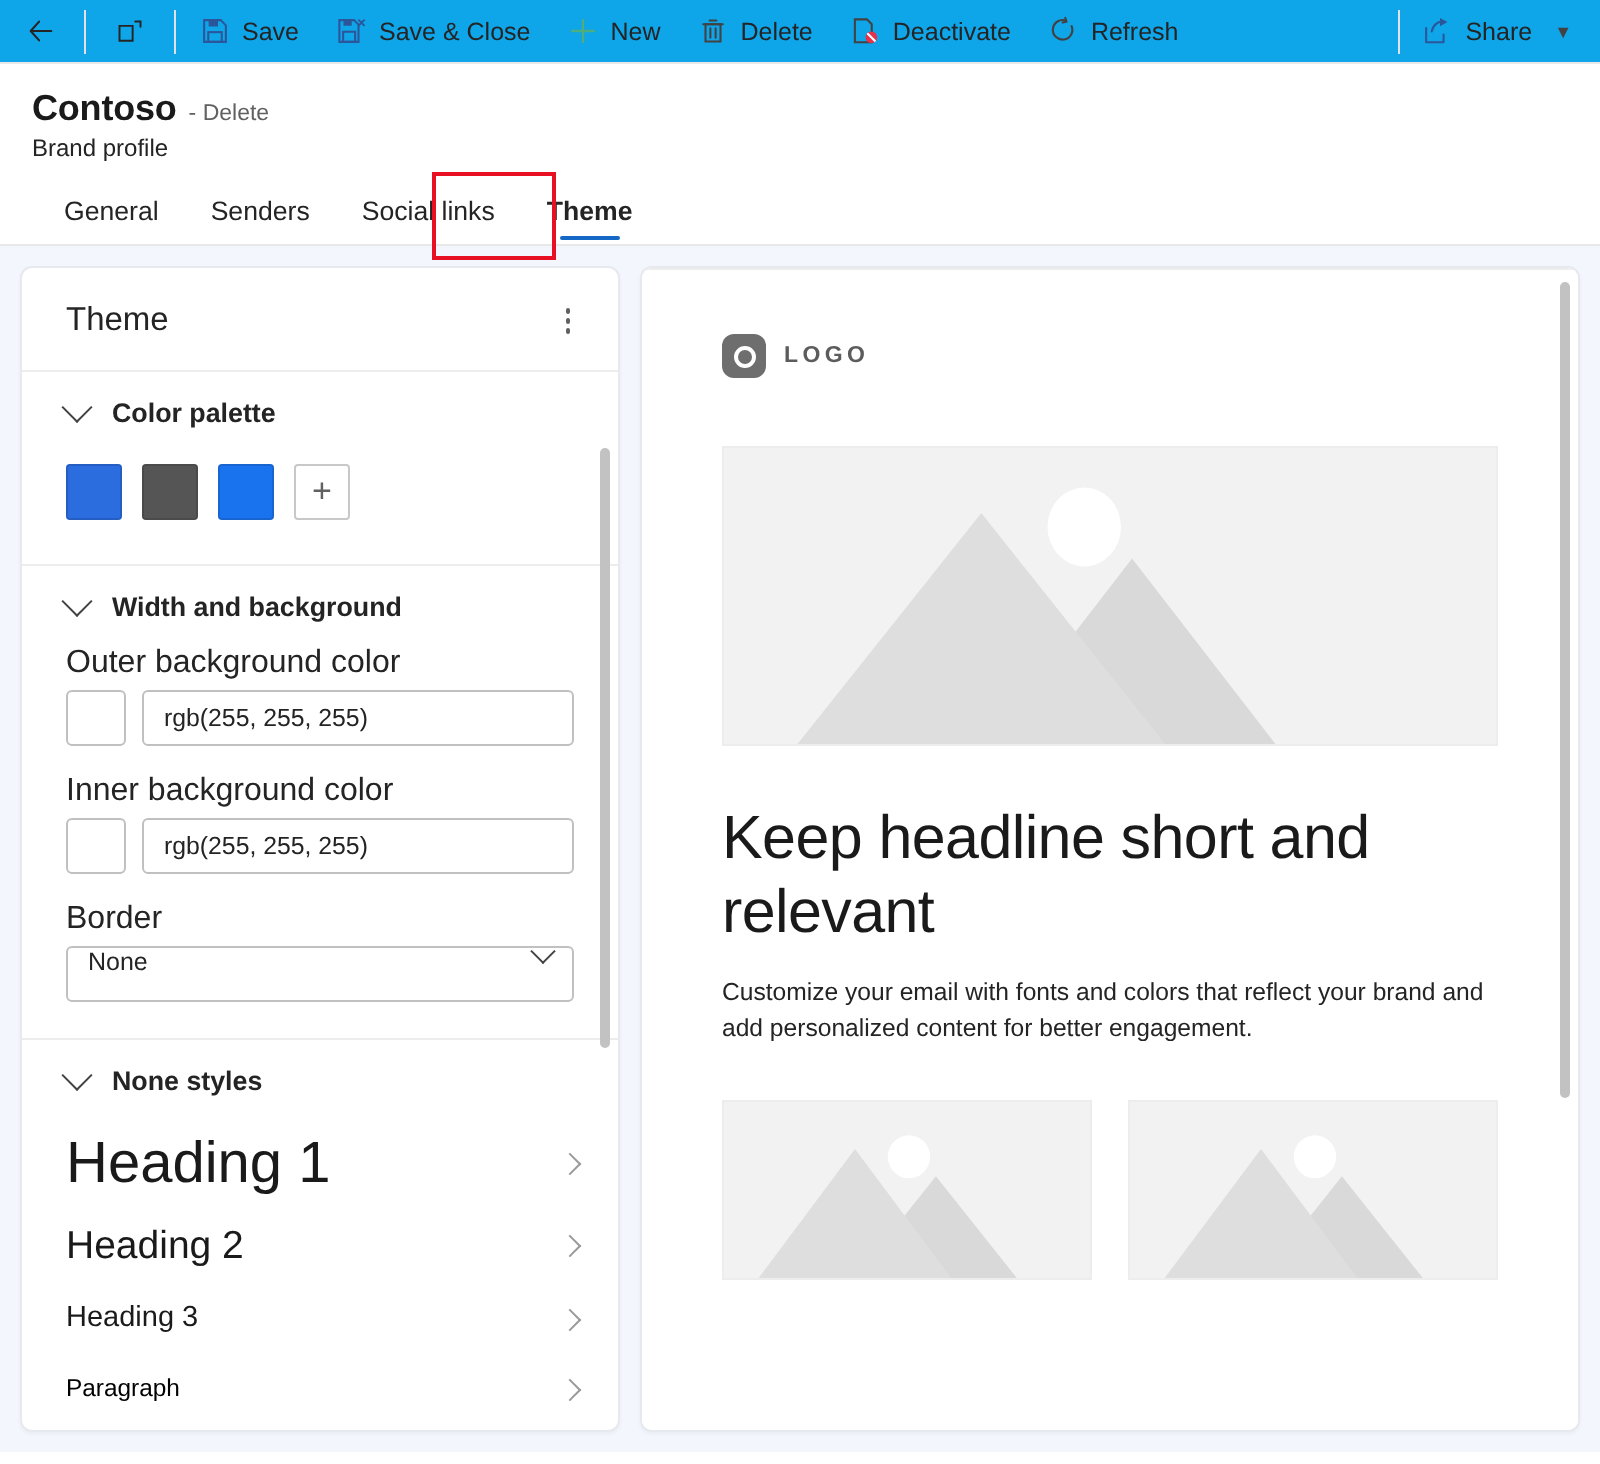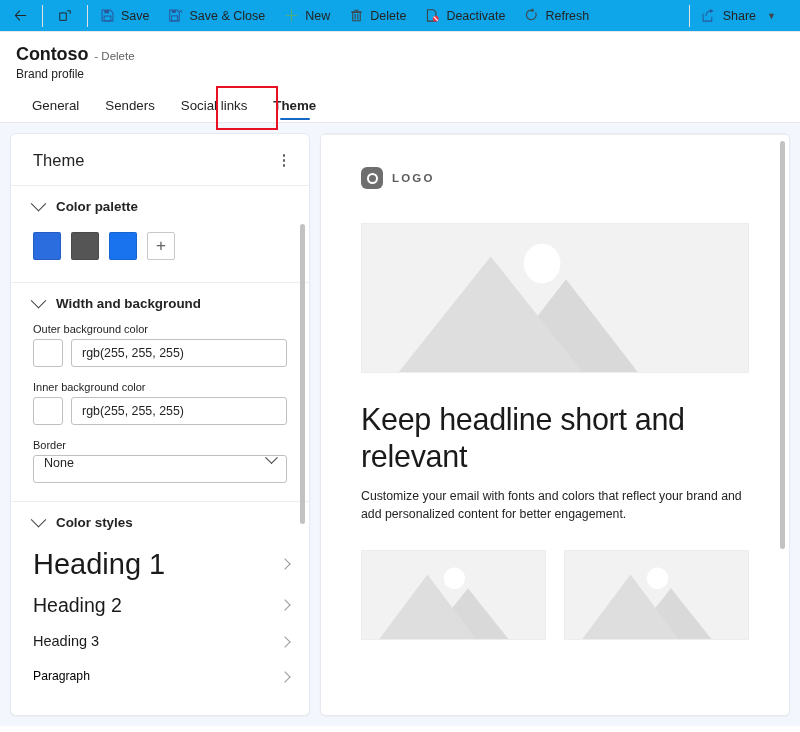--- a/index.html
+++ b/index.html
@@ -116,21 +116,21 @@
   .swatch-row { display:flex; gap: 10px; padding: 6px 22px 22px 22px; }
   .swatch { width: 28px; height: 28px; border-radius: 2px; cursor: pointer;
             box-shadow: inset 0 0 0 1px rgba(0,0,0,0.12); }
   .swatch-add {
     width:28px; height:28px; border:1px solid #c8c8c8; border-radius:2px;
     display:flex; align-items:center; justify-content:center;
     color:#616161; font-size:17px; line-height:1; cursor:pointer; background:#fff;
   }
 
   .field { padding: 0 22px 2px 22px; }
-  .field-label { font-size: 11px; color:#242424; margin-bottom: 4px; }
+  .field-label { font-size: 16px; color:#242424; margin-bottom: 4px; }
   .field-row { display:flex; gap: 8px; align-items:center; margin-bottom: 12px; }
   .color-box {
     width: 30px; height: 28px; border: 1px solid #c0c0c0; border-radius: 3px;
     background: #ffffff; flex:none; cursor:pointer;
   }
   .text-input {
     flex: 1 1 auto; height: 28px; border: 1px solid #c0c0c0; border-radius: 3px;
     padding: 0 10px; font-size: 12.4px; color: #242424;
     font-family: "Liberation Sans", sans-serif; background:#fff;
     display:flex; align-items:center;
@@ -292,21 +292,21 @@
         <path d="M12.6 5.4 A5.2 5.2 0 1 1 9.6 2.5" stroke="#424242" stroke-width="1.15" fill="none" stroke-linecap="round"></path>
         <path d="M9.2 1 L9.9 3.1 L7.8 3.5" stroke="#424242" stroke-width="1.1" fill="none" stroke-linecap="round" stroke-linejoin="round"></path>
       </svg>
     </span>
     <span>Refresh</span>
   </div>
 
   <div class="cb-spacer"></div>
   <div class="cb-sep"></div>
 
-  <div class="cb-btn cb-right" style="padding-right:24px;">
+  <div class="cb-btn cb-right" style="padding-right:14px;">
     <span class="cb-icon">
       <svg width="15" height="15" viewBox="0 0 16 16">
         <path d="M2.2 6 V14 H11.5 V9.4" stroke="#2b579a" stroke-width="1.1" fill="none" stroke-linejoin="round"></path>
         <path d="M5.2 8.2 C6 4.2 9 2.8 11.4 3" stroke="#2b579a" stroke-width="1.1" fill="none" stroke-linecap="round"></path>
         <path d="M9.6 1 L13.6 3.2 L9.6 5.4 Z" fill="#2b579a"></path>
       </svg>
     </span>
     <span>Share</span>
     <span class="cb-caret">▼</span>
   </div>
@@ -395,21 +395,21 @@
           <div class="select-box">
             <span>None</span>
             <span class="chev-sm"></span>
           </div>
         </div>
       </div>
 
       <div class="section" style="border-bottom:none;">
         <div class="section-head">
           <span class="chev-d"></span>
-          <span class="section-label">Color styles</span>
+          <span class="section-label">None styles</span>
         </div>
 
         <div class="style-row">
           <span class="st-h1">Heading 1</span>
           <span class="chev-r"></span>
         </div>
         <div class="style-row">
           <span class="st-h2">Heading 2</span>
           <span class="chev-r"></span>
         </div>

